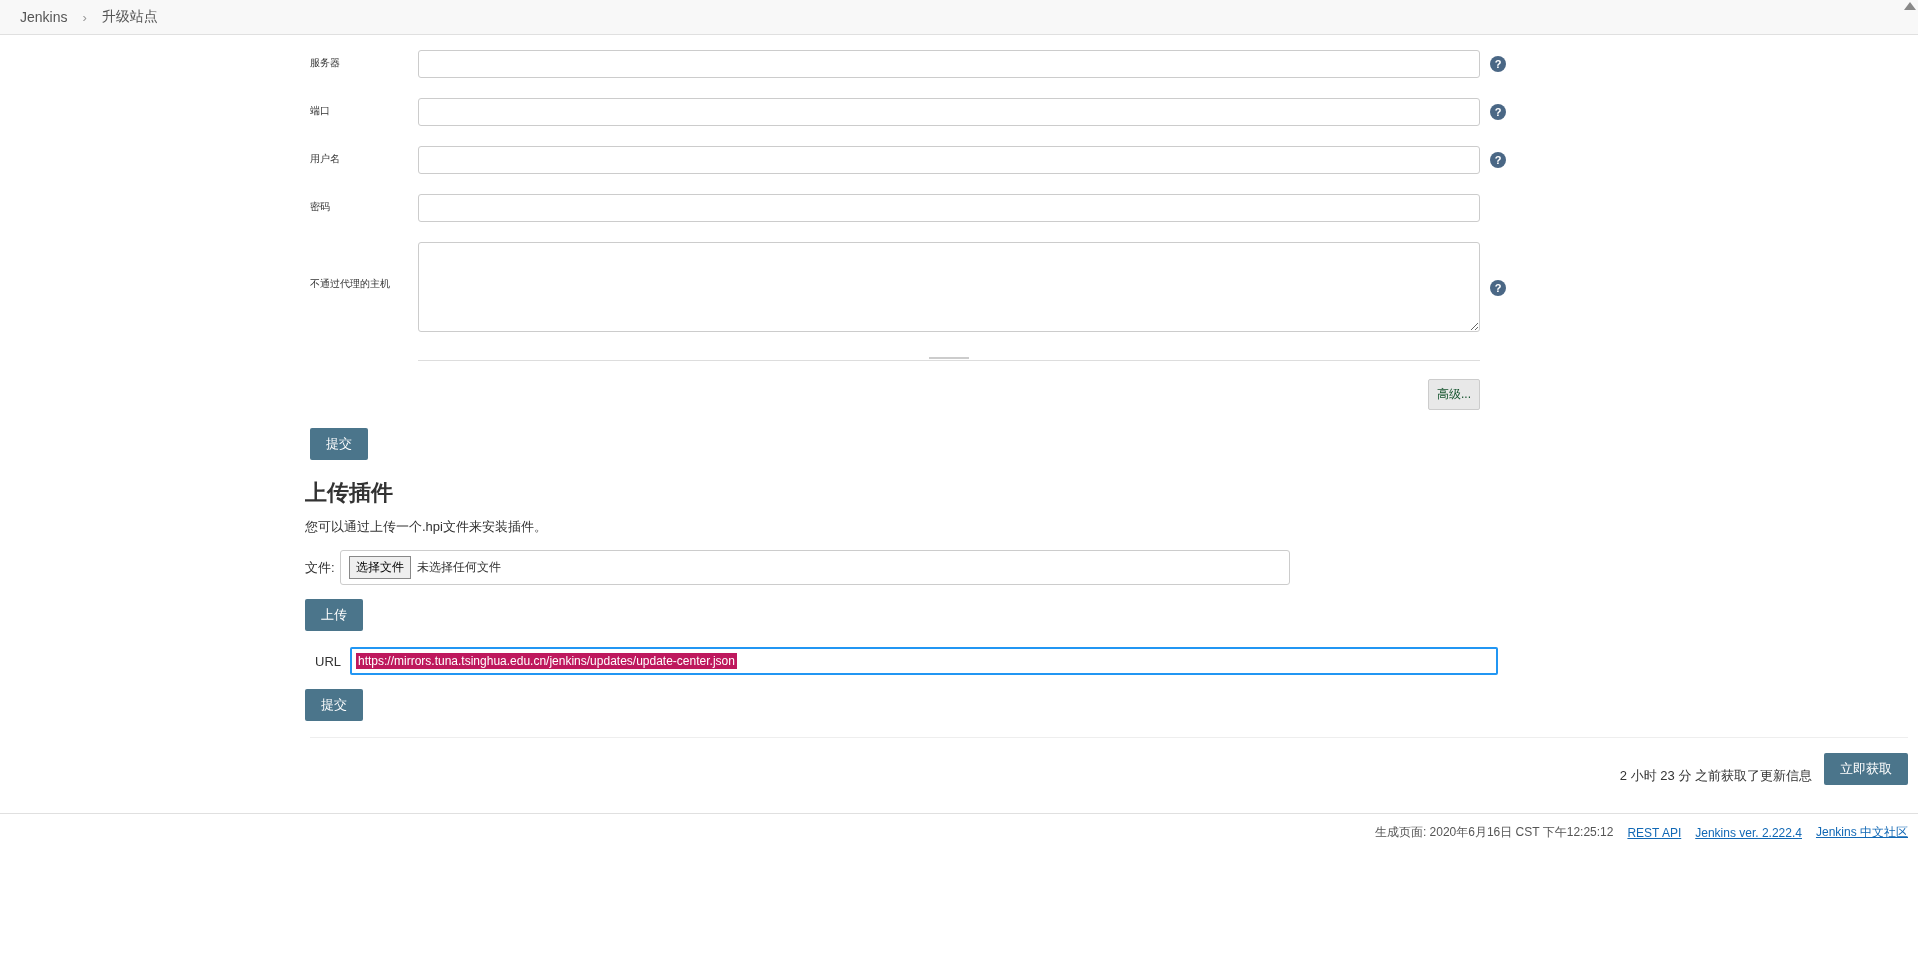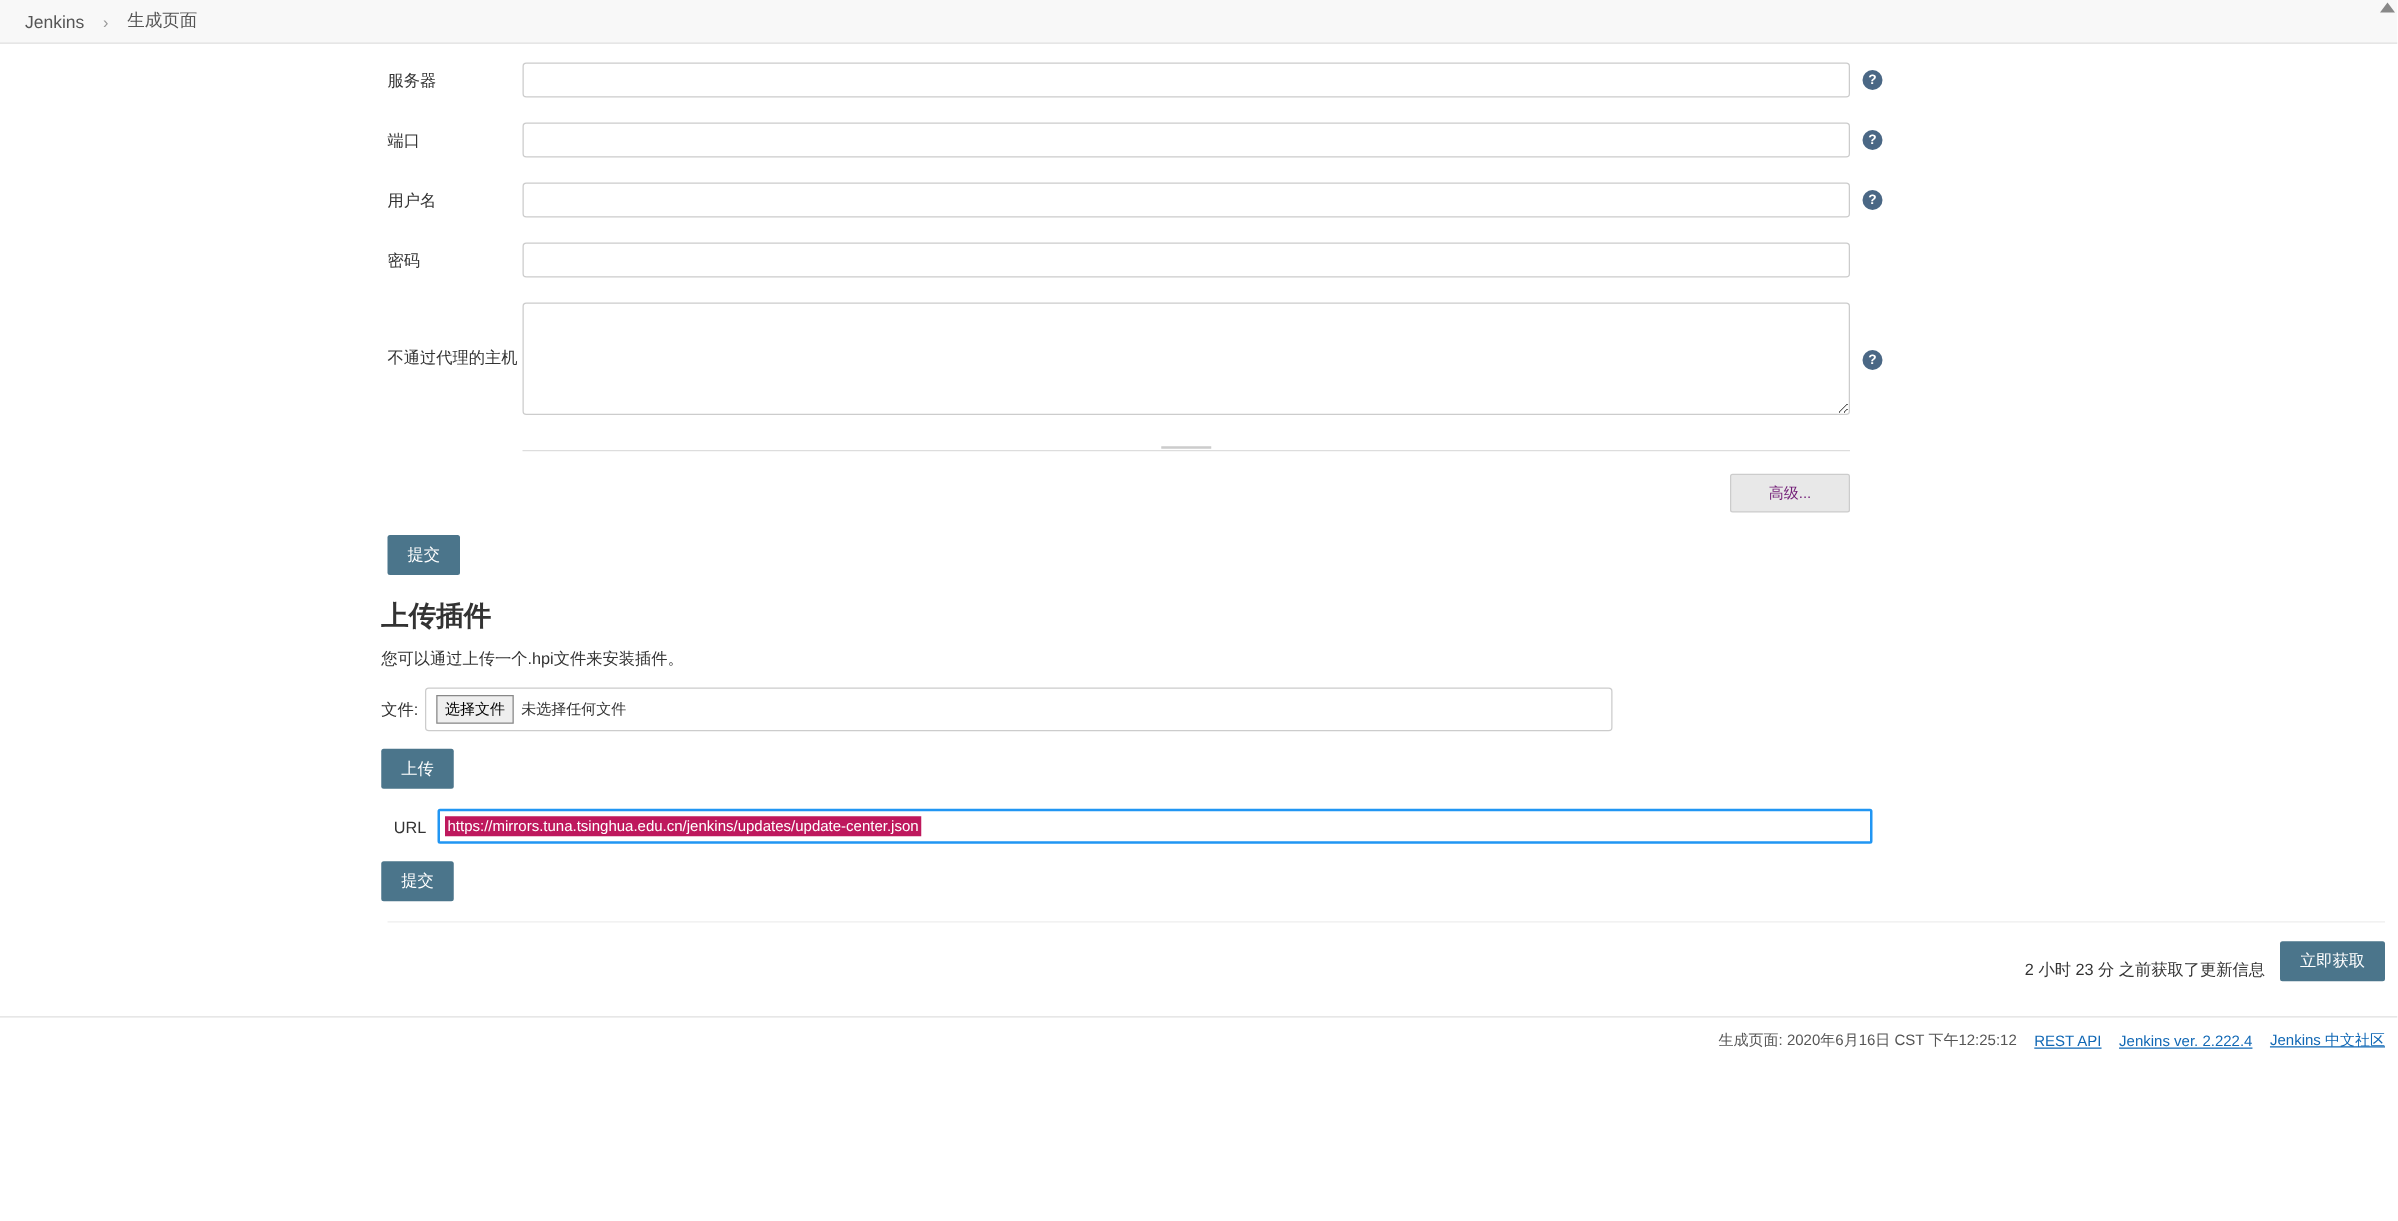--- a/index.html
+++ b/index.html
@@ -47,21 +47,21 @@
     .form-row {
       display: flex;
       align-items: flex-start;
       margin-bottom: 20px;
       position: relative;
     }
     .form-label {
       width: 108px;
       padding-top: 6px;
       color: #333;
-      font-size: 13px;
+      font-size: 10px;
     }
     .form-input-wrap {
       flex: 1;
       margin-right: 30px;
     }
     .text-input {
       width: 100%;
       height: 28px;
       border: 1px solid #ccc;
       border-radius: 3px;
@@ -118,23 +118,23 @@
       background: #4b758b;
       color: #fff;
       border: none;
       padding: 7px 16px;
       font-size: 13px;
       cursor: pointer;
       border-radius: 2px;
     }
     .btn-gray {
       background: #e8e8e8;
-      color: #701a75;
+      color: #14532d;
       border: 1px solid #ccc;
-      padding: 6px 30px;
+      padding: 6px 8px;
       font-size: 12px;
       cursor: pointer;
       border-radius: 2px;
     }
     .section-block {
       margin-left: -5px;
       margin-bottom: 8px;
     }
     .section-title {
       font-size: 22px;
@@ -234,21 +234,21 @@
       border-top: 1px solid #eee;
       margin: 8px 10px 0 310px;
     }
   </style>
 </head>
 <body>
 
 <div class="breadcrumb-bar">
   <span class="breadcrumb-item">Jenkins</span>
   <span class="breadcrumb-sep">›</span>
-  <span class="breadcrumb-item">生成页面</span>
+  <span class="breadcrumb-item">升级站点</span>
   <div class="scroll-indicator"></div>
 </div>
 
 <div class="main-content">
 
   <div class="form-row">
     <div class="form-label">服务器</div>
     <div class="form-input-wrap">
       <input type="text" class="text-input" value="" style="">
     </div>

